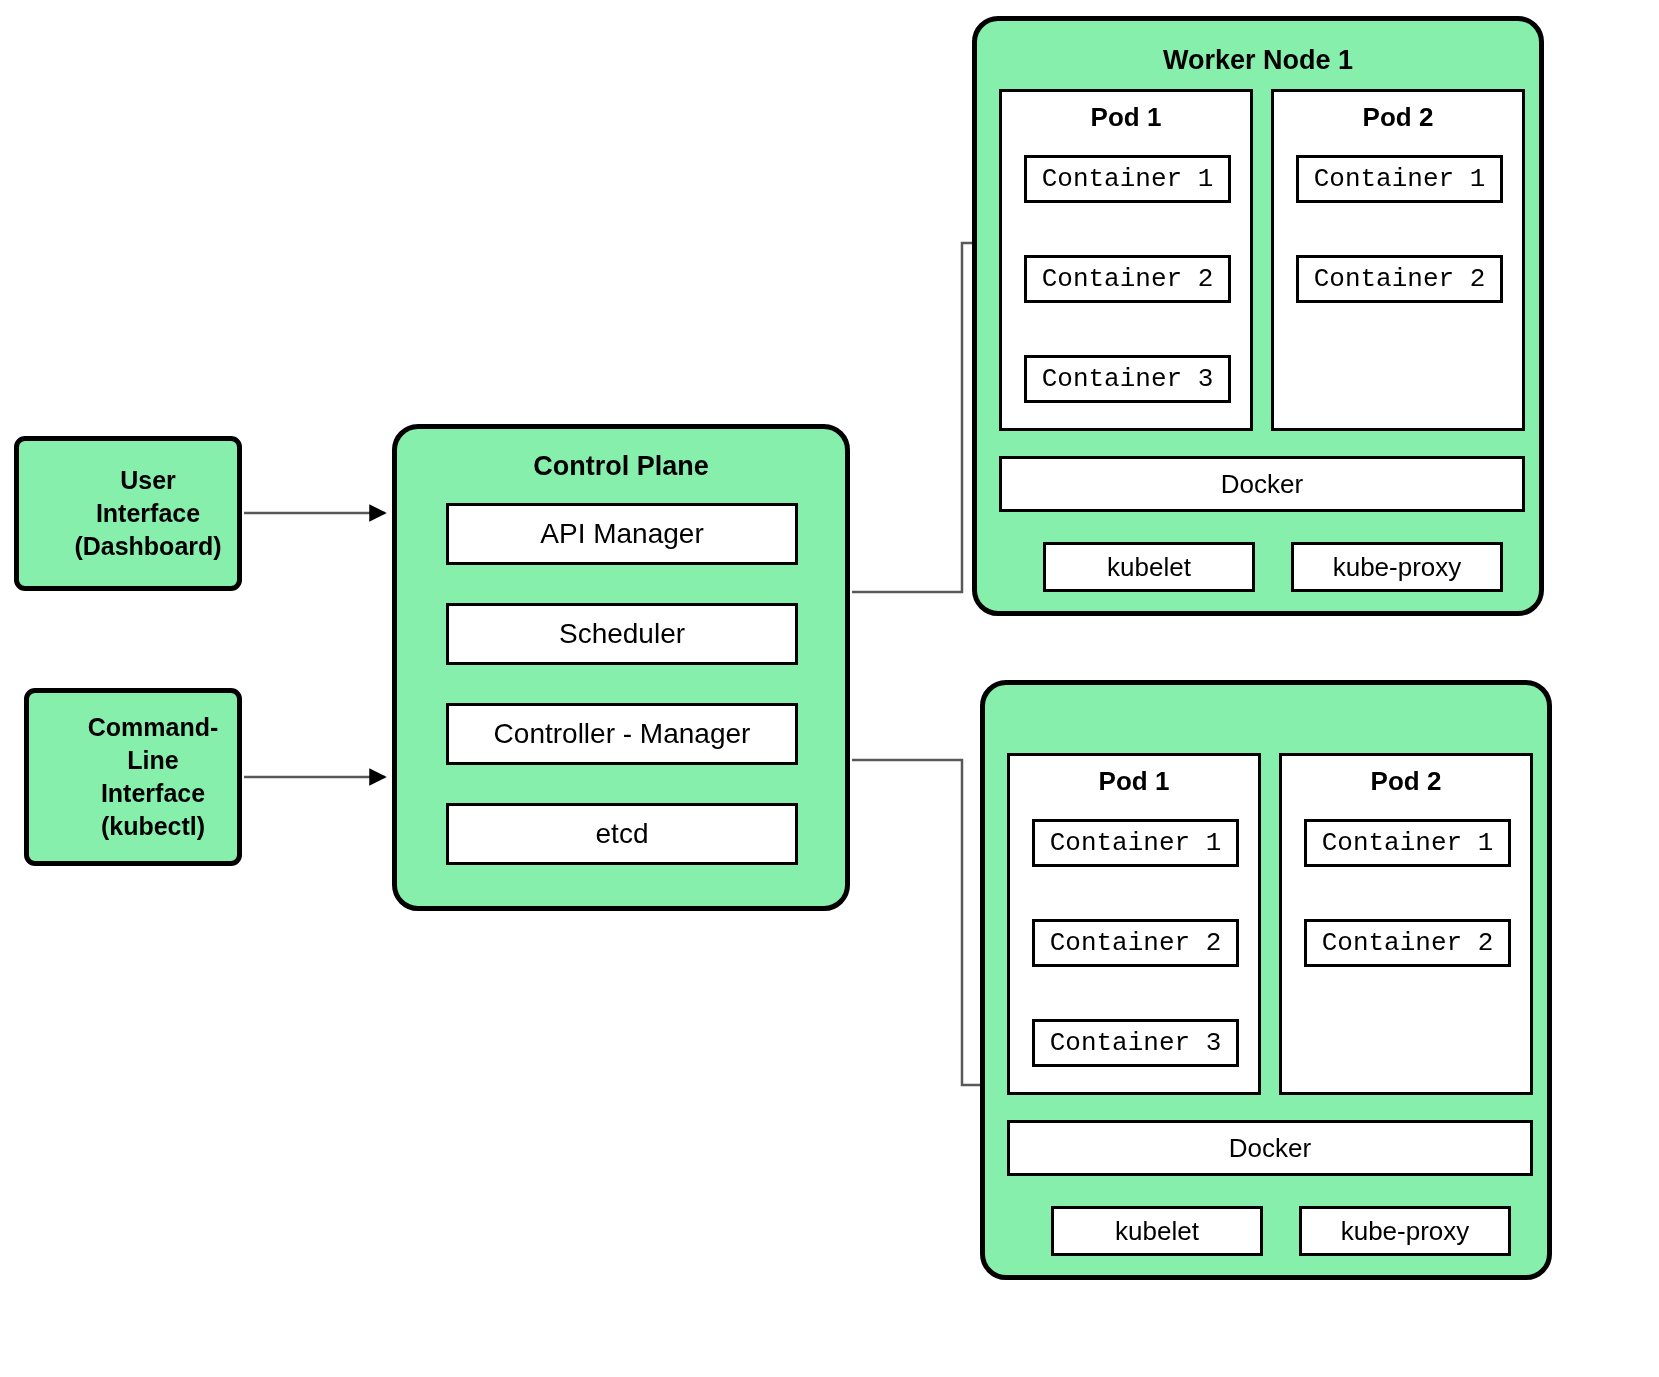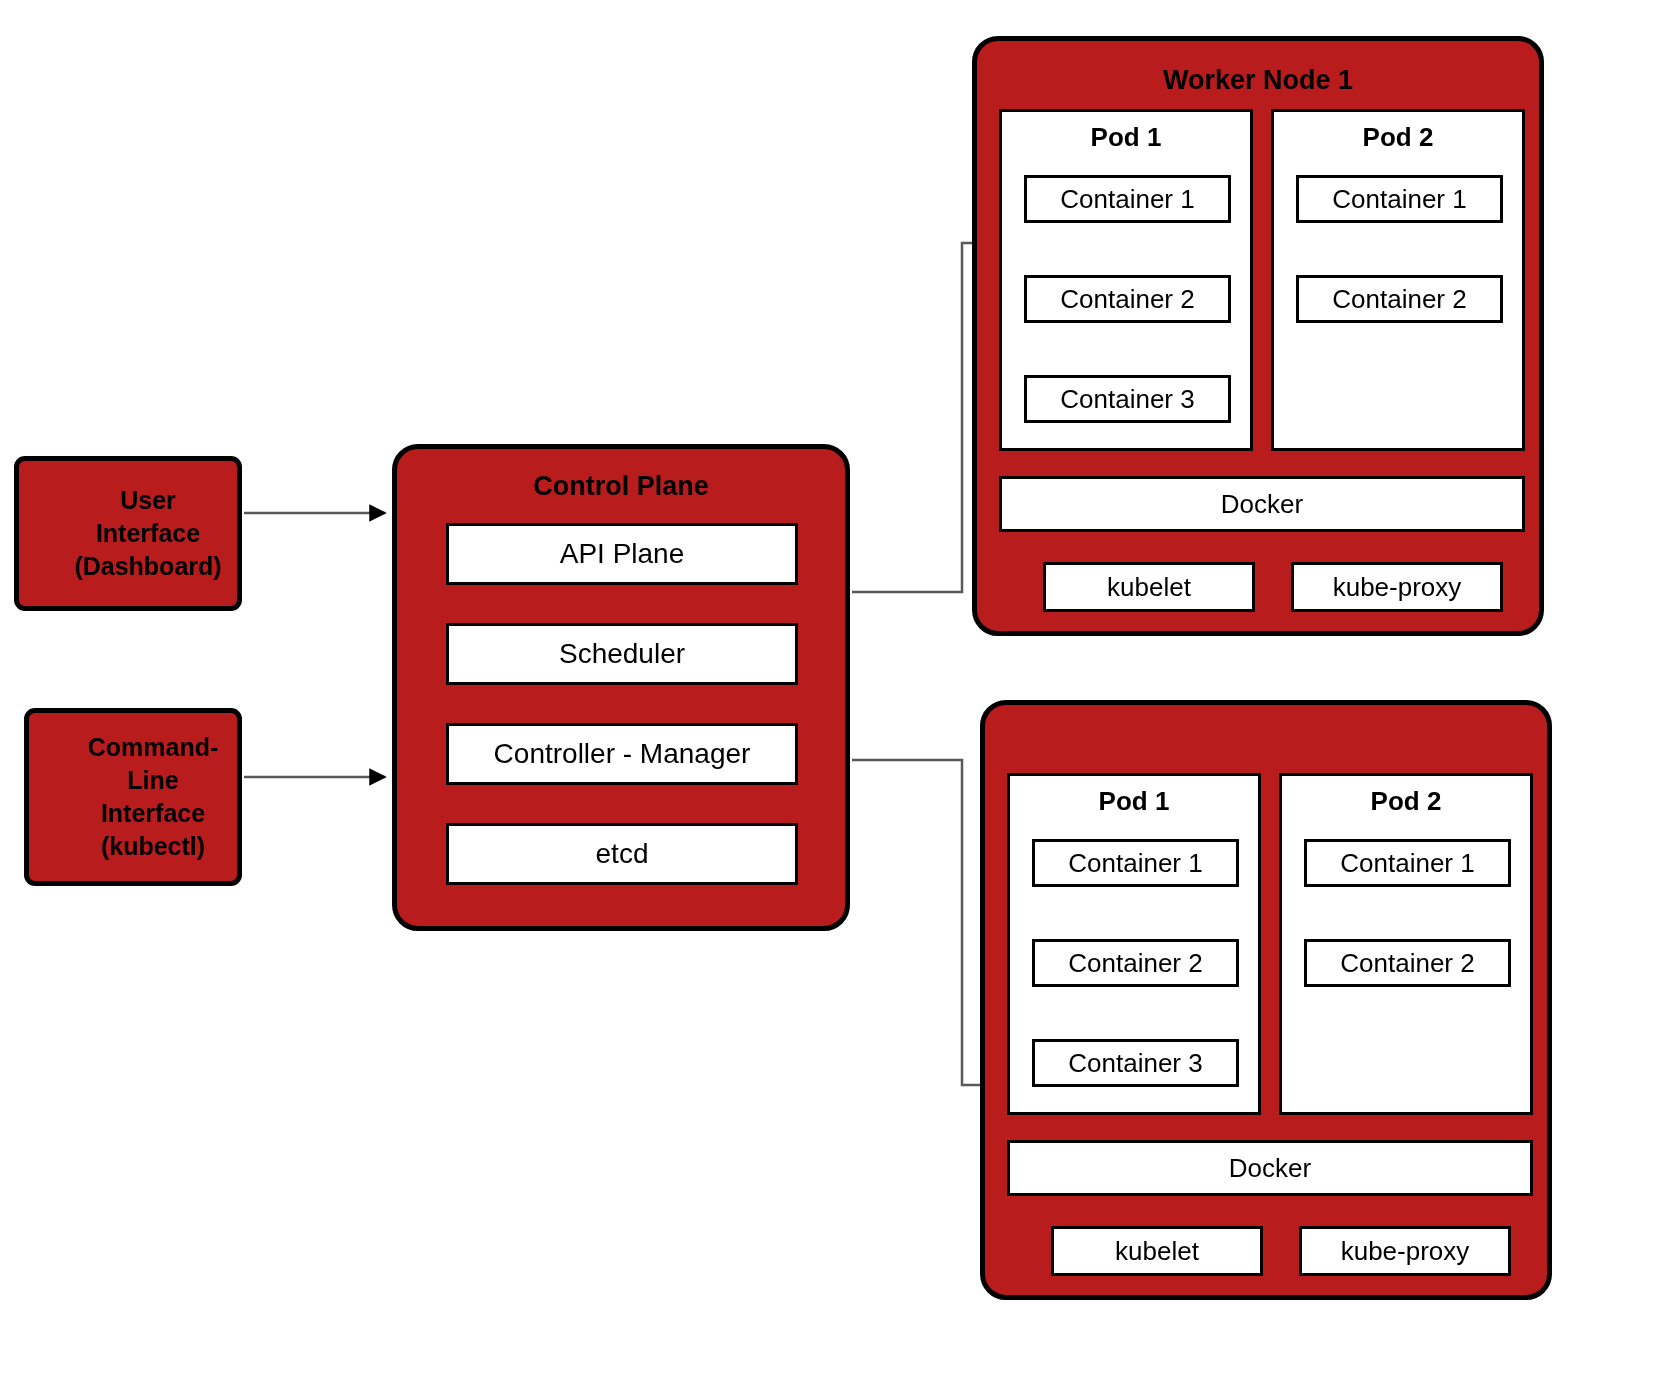--- a/index.html
+++ b/index.html
@@ -15,25 +15,24 @@
     position: relative;
     width: 1659px;
     height: 1377px;
     background: #ffffff;
     overflow: hidden;
   }
 
   
   .rnode {
     position: absolute;
-    background: #b91c1c;
+    background: #86efac;
     border: 5px solid #000000;
     border-radius: 26px;
     box-sizing: border-box;
-    margin-top: 20px;
   }
   .rnode-small {
     border-width: 5px;
     border-radius: 11px;
     padding-left: 40px;
   }
 
   .wbox {
     position: absolute;
     background: #ffffff;
@@ -91,20 +90,21 @@
   .container-box {
     position: absolute;
     background: #ffffff;
     border: 3px solid #000000;
     box-sizing: border-box;
     display: flex;
     align-items: center;
     justify-content: center;
     font-size: 26px;
     height: 48px;
+    font-family: Liberation Mono, monospace;
   }
   .docker-box {
     position: absolute;
     background: #ffffff;
     border: 3px solid #000000;
     box-sizing: border-box;
     display: flex;
     align-items: center;
     justify-content: center;
     font-weight: normal;
@@ -175,21 +175,21 @@
       <div>Line</div>
       <div>Interface</div>
       <div>(kubectl)</div>
     </div>
   </div>
 
   <div class="rnode" id="control-plane">
     <div class="title-bold cp-title">Control Plane</div>
 
     <div class="wbox cp-item" style="top:74px;">
-      <span>API Plane</span>
+      <span>API Manager</span>
     </div>
     <div class="wbox cp-item" style="top:174px;">
       <span>Scheduler</span>
     </div>
     <div class="wbox cp-item" style="top:274px;">
       <span>Controller - Manager</span>
     </div>
     <div class="wbox cp-item" style="top:374px;">
       <span>etcd</span>
     </div>

